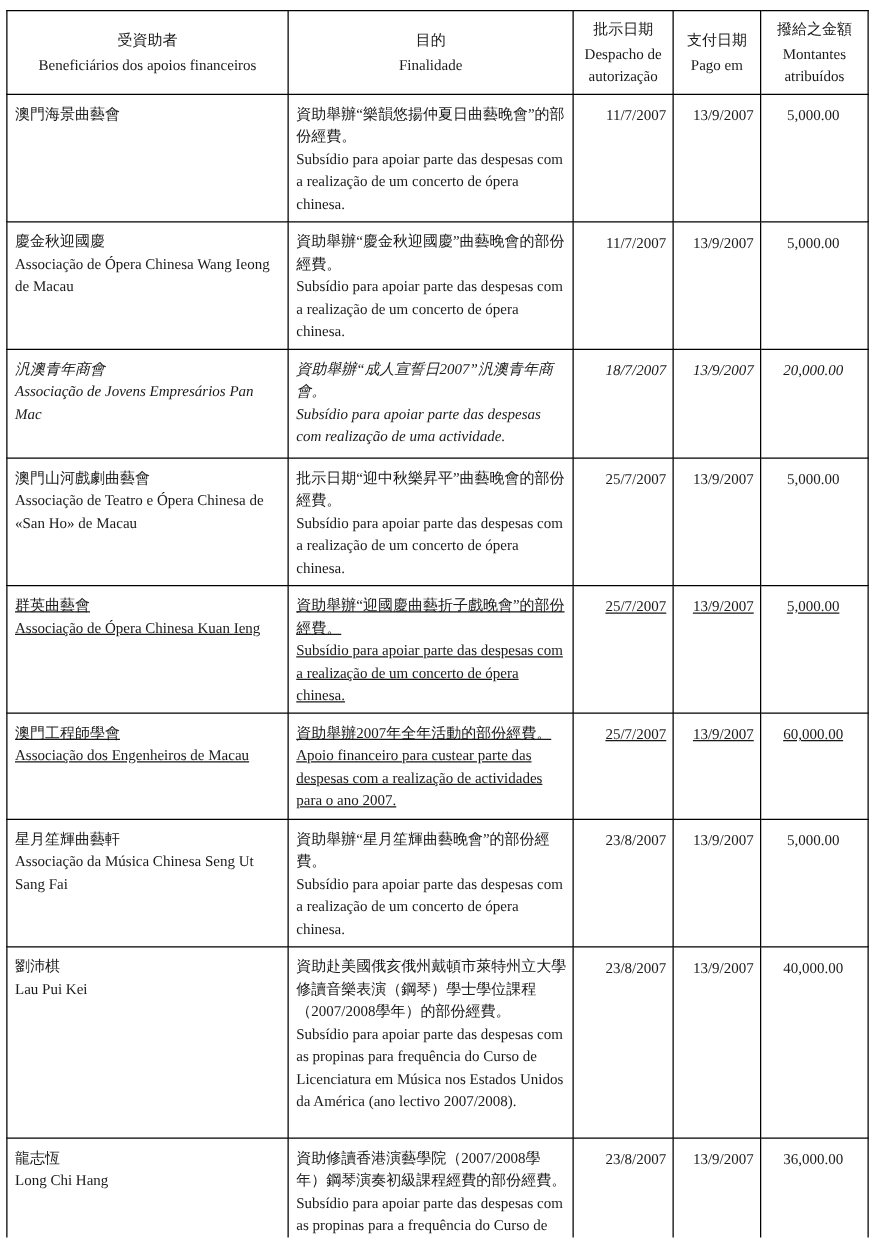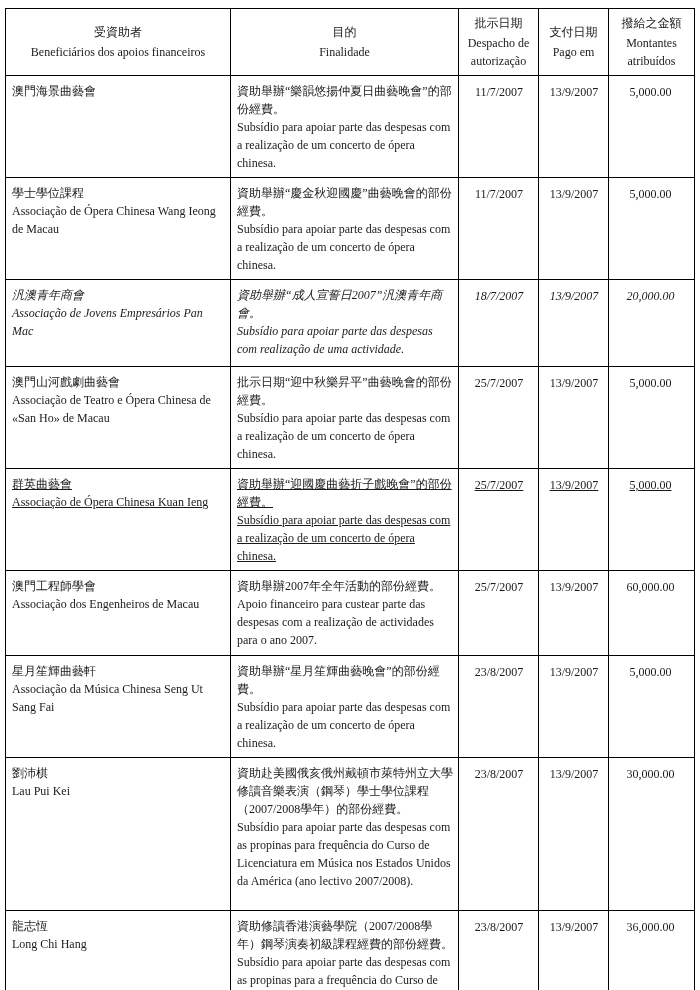--- a/index.html
+++ b/index.html
@@ -32,28 +32,28 @@
   }
   thead th {
     text-align: center;
     vertical-align: middle;
     height: 67px;
     padding: 3px 2px;
   }
   thead th .hline { padding: 1px 0; }
   td { padding: 6px 5px 5px 6px; }
   td.cell-purpose { padding-right: 4px; }
-  td.cell-date { text-align: center; padding-top: 7px; }
+  td.cell-date { text-align: right; padding-top: 7px; }
   td.cell-amount { text-align: center; padding-right: 8px; padding-top: 7px; }
   tbody tr:nth-child(1) { height: 90px; }
   tbody tr:nth-child(2) { height: 90px; }
   tbody tr:nth-child(3) { height: 87px; font-style: italic; }
   tbody tr:nth-child(4) { height: 86px; font-family: Liberation Serif, serif; }
   tbody tr:nth-child(5) { height: 87px; text-decoration: underline; }
-  tbody tr:nth-child(6) { height: 85px; }
+  tbody tr:nth-child(6) { height: 85px; text-decoration: underline; }
   tbody tr:nth-child(7) { height: 90px; }
   tbody tr:nth-child(8) { height: 153px; }
   tbody tr:nth-child(9) { height: 135px; }
 </style>
 </head>
 <body>
 
 <div class="doc">
   <table>
     <colgroup>
@@ -101,21 +101,21 @@
           </td>
           <td class="cell-date">
             <div>13/9/2007</div>
           </td>
           <td class="cell-amount">
             <div>5,000.00</div>
           </td>
         </tr>
         <tr>
           <td class="cell-beneficiary">
-            <div>學士學位課程</div>
+            <div>慶金秋迎國慶</div>
             <div>Associação de Ópera Chinesa Wang Ieong de Macau</div>
           </td>
           <td class="cell-purpose">
             <div>資助舉辦“慶金秋迎國慶”曲藝晚會的部份經費。</div>
             <div>Subsídio para apoiar parte das despesas com a realização de um concerto de ópera chinesa.</div>
           </td>
           <td class="cell-date">
             <div>11/7/2007</div>
           </td>
           <td class="cell-date">
@@ -229,21 +229,21 @@
             <div>資助赴美國俄亥俄州戴頓市萊特州立大學修讀音樂表演（鋼琴）學士學位課程（2007/2008學年）的部份經費。</div>
             <div>Subsídio para apoiar parte das despesas com as propinas para frequência do Curso de Licenciatura em Música nos Estados Unidos da América (ano lectivo 2007/2008).</div>
           </td>
           <td class="cell-date">
             <div>23/8/2007</div>
           </td>
           <td class="cell-date">
             <div>13/9/2007</div>
           </td>
           <td class="cell-amount">
-            <div>30,000.00</div>
+            <div>40,000.00</div>
           </td>
         </tr>
         <tr>
           <td class="cell-beneficiary">
             <div>龍志恆</div>
             <div>Long Chi Hang</div>
           </td>
           <td class="cell-purpose">
             <div>資助修讀香港演藝學院（2007/2008學年）鋼琴演奏初級課程經費的部份經費。</div>
             <div>Subsídio para apoiar parte das despesas com as propinas para a frequência do Curso de Iniciação em Música na «Hong Kong Academy of Performing Arts» (ano lectivo 2007/2008).</div>

